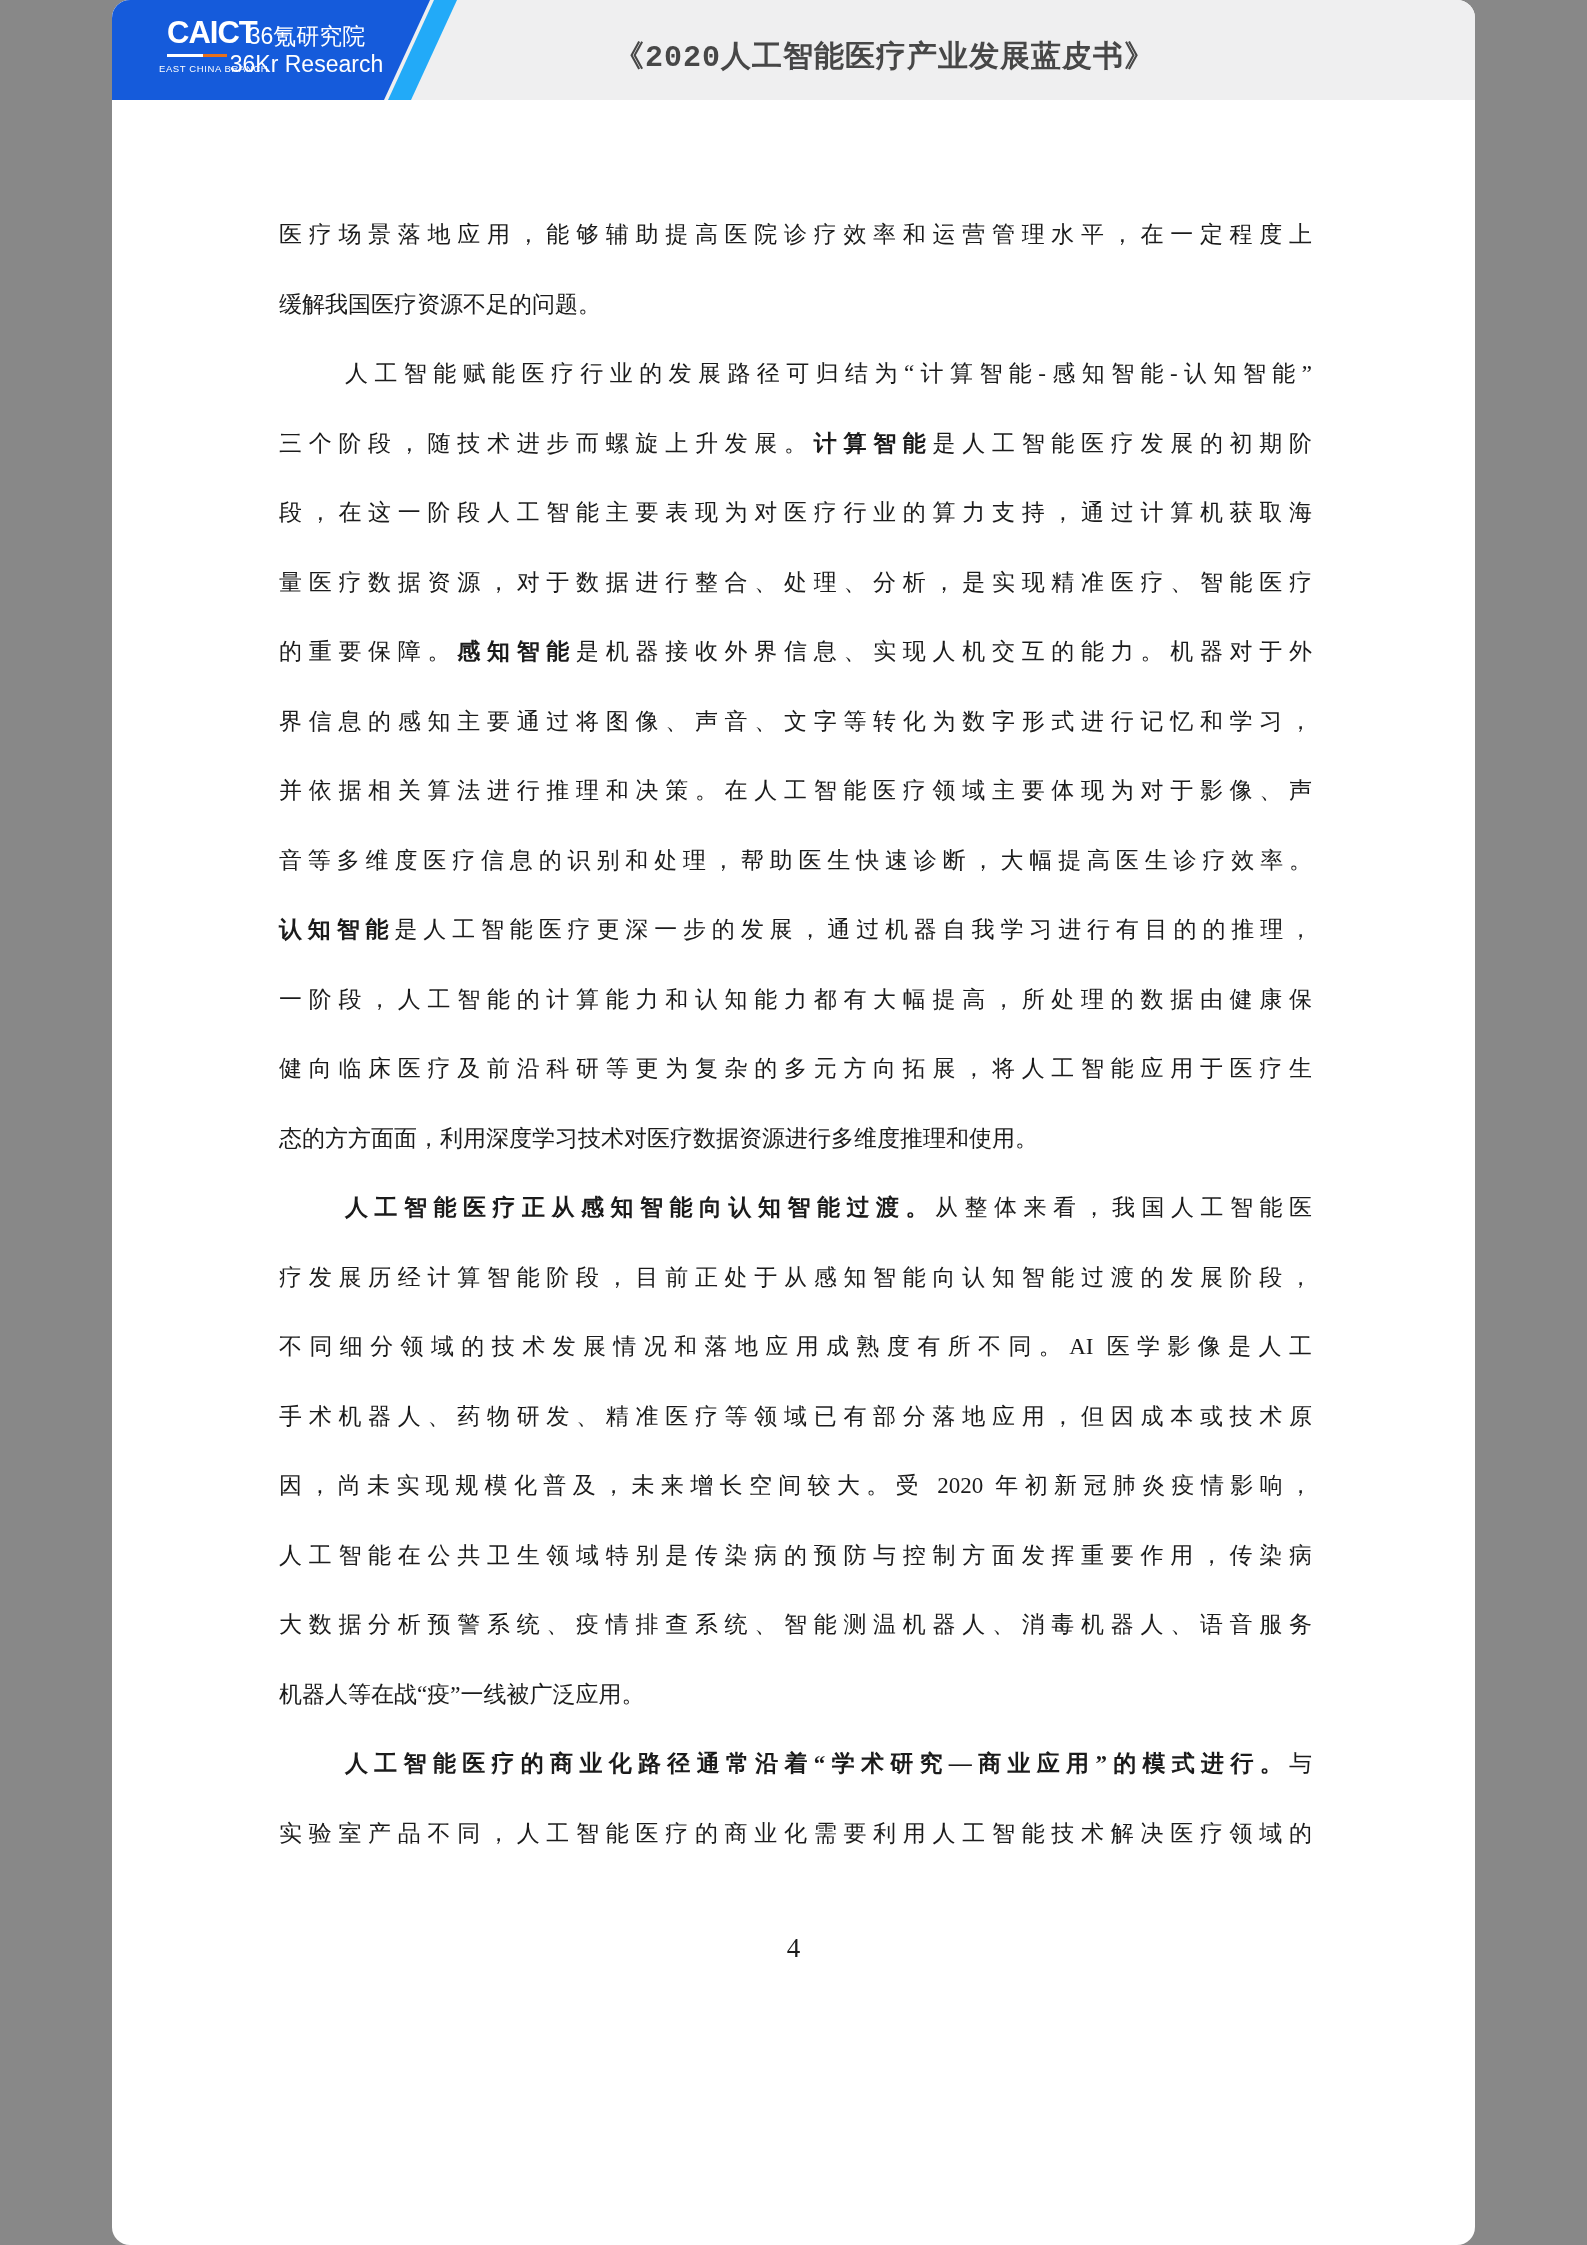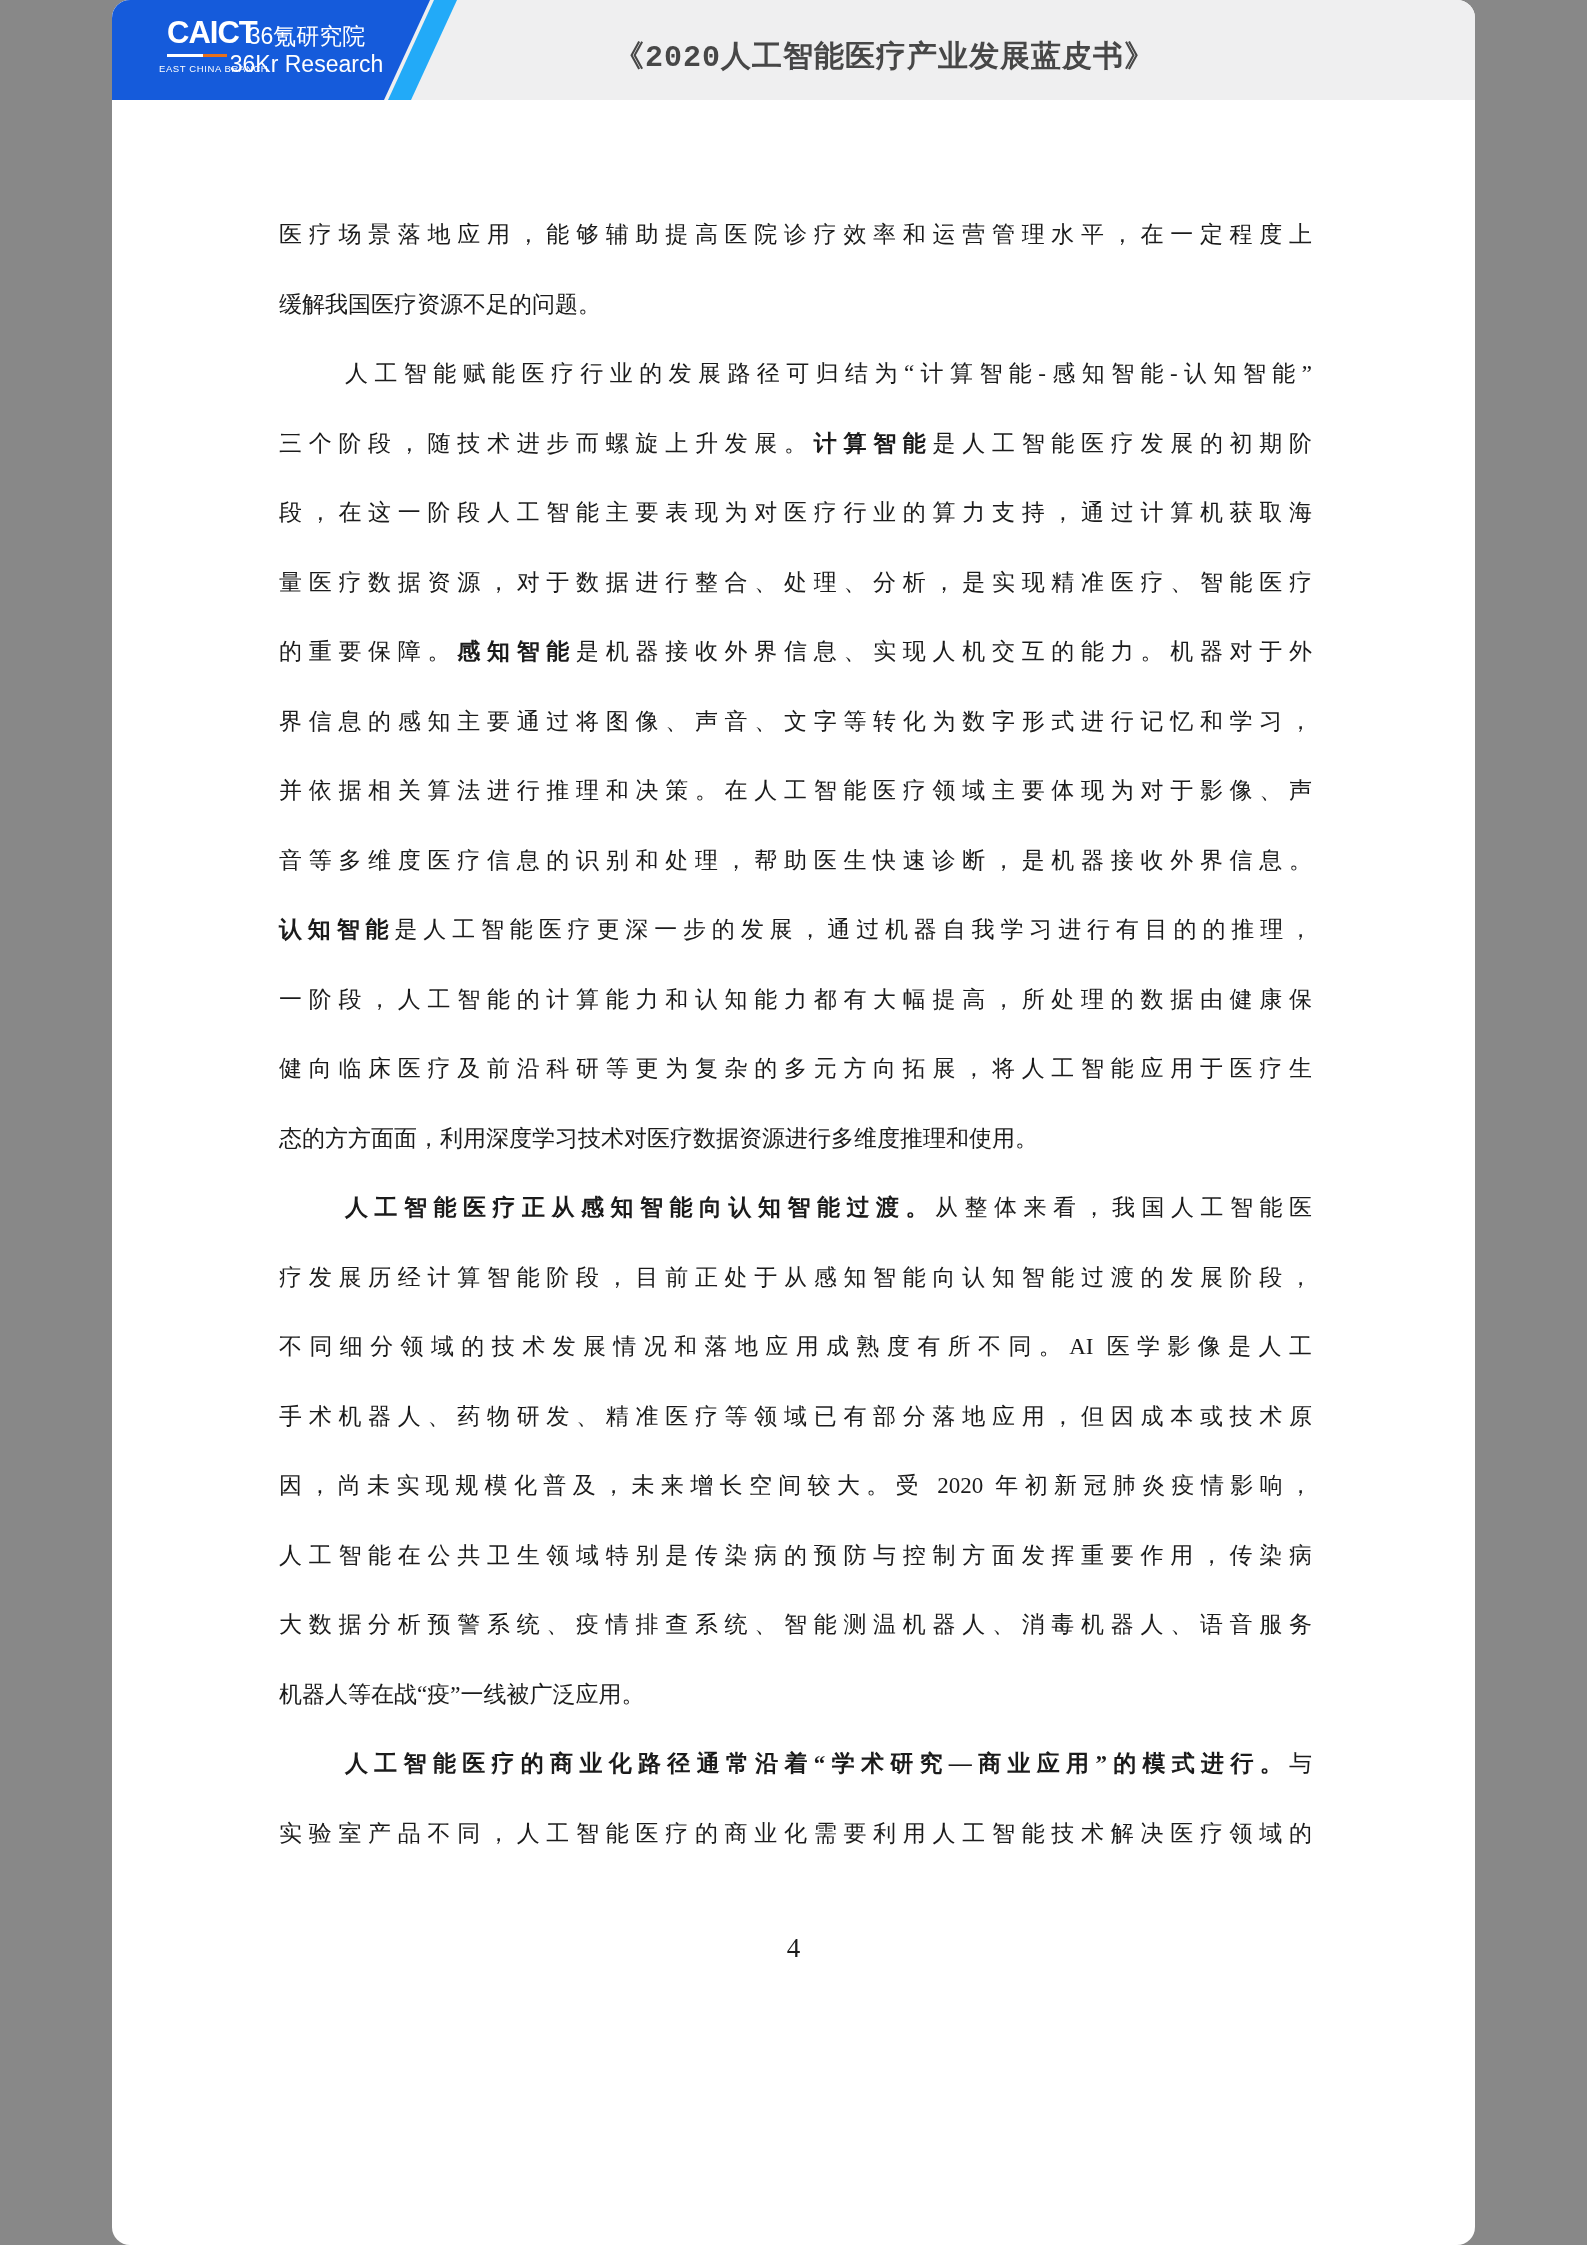--- a/index.html
+++ b/index.html
@@ -107,21 +107,21 @@
   <main class="content" id="content">
       <div class="line j"><span>医疗场景落地应用，能够辅助提高医院诊疗效率和运营管理水平，在一定程度上</span></div>
       <div class="line"><span>缓解我国医疗资源不足的问题。</span></div>
       <div class="line j ind"><span>人工智能赋能医疗行业的发展路径可归结为“计算智能-感知智能-认知智能”</span></div>
       <div class="line j"><span>三个阶段，随技术进步而螺旋上升发展。</span><span class="b">计算智能</span><span>是人工智能医疗发展的初期阶</span></div>
       <div class="line j"><span>段，在这一阶段人工智能主要表现为对医疗行业的算力支持，通过计算机获取海</span></div>
       <div class="line j"><span>量医疗数据资源，对于数据进行整合、处理、分析，是实现精准医疗、智能医疗</span></div>
       <div class="line j"><span>的重要保障。</span><span class="b">感知智能</span><span>是机器接收外界信息、实现人机交互的能力。机器对于外</span></div>
       <div class="line j"><span>界信息的感知主要通过将图像、声音、文字等转化为数字形式进行记忆和学习，</span></div>
       <div class="line j"><span>并依据相关算法进行推理和决策。在人工智能医疗领域主要体现为对于影像、声</span></div>
-      <div class="line j"><span>音等多维度医疗信息的识别和处理，帮助医生快速诊断，是机器接收外界信息。</span></div>
+      <div class="line j"><span>音等多维度医疗信息的识别和处理，帮助医生快速诊断，大幅提高医生诊疗效率。</span></div>
       <div class="line j"><span class="b">认知智能</span><span>是人工智能医疗更深一步的发展，通过机器自我学习进行有目的的推理，</span></div>
       <div class="line j"><span>一阶段，人工智能的计算能力和认知能力都有大幅提高，所处理的数据由健康保</span></div>
       <div class="line j"><span>健向临床医疗及前沿科研等更为复杂的多元方向拓展，将人工智能应用于医疗生</span></div>
       <div class="line"><span>态的方方面面，利用深度学习技术对医疗数据资源进行多维度推理和使用。</span></div>
       <div class="line j ind"><span class="b">人工智能医疗正从感知智能向认知智能过渡。</span><span>从整体来看，我国人工智能医</span></div>
       <div class="line j"><span>疗发展历经计算智能阶段，目前正处于从感知智能向认知智能过渡的发展阶段，</span></div>
       <div class="line j"><span>不同细分领域的技术发展情况和落地应用成熟度有所不同。AI 医学影像是人工</span></div>
       <div class="line j"><span>手术机器人、药物研发、精准医疗等领域已有部分落地应用，但因成本或技术原</span></div>
       <div class="line j"><span>因，尚未实现规模化普及，未来增长空间较大。受 2020 年初新冠肺炎疫情影响，</span></div>
       <div class="line j"><span>人工智能在公共卫生领域特别是传染病的预防与控制方面发挥重要作用，传染病</span></div>

